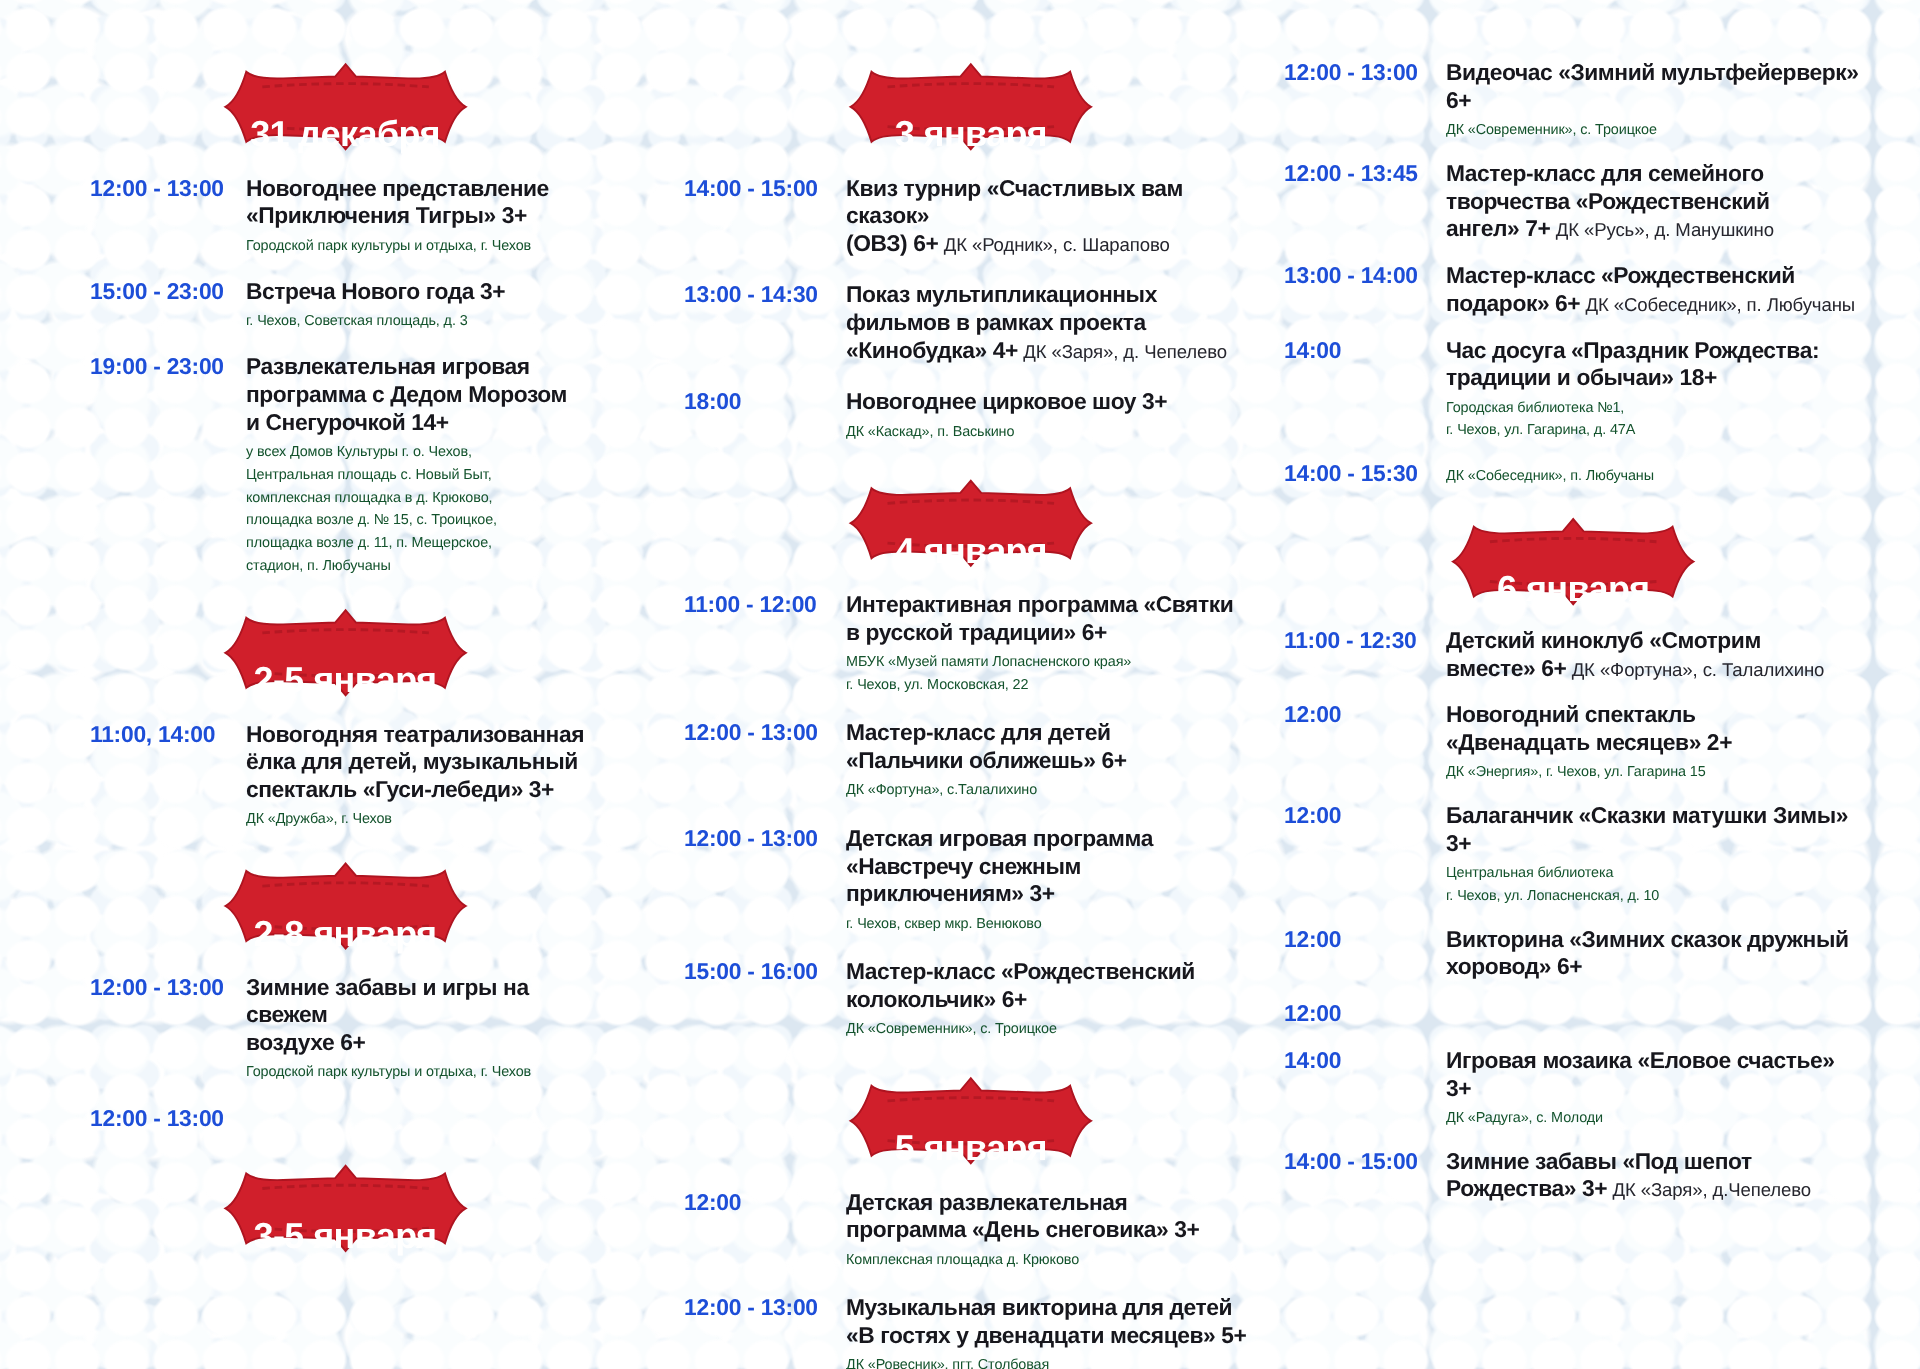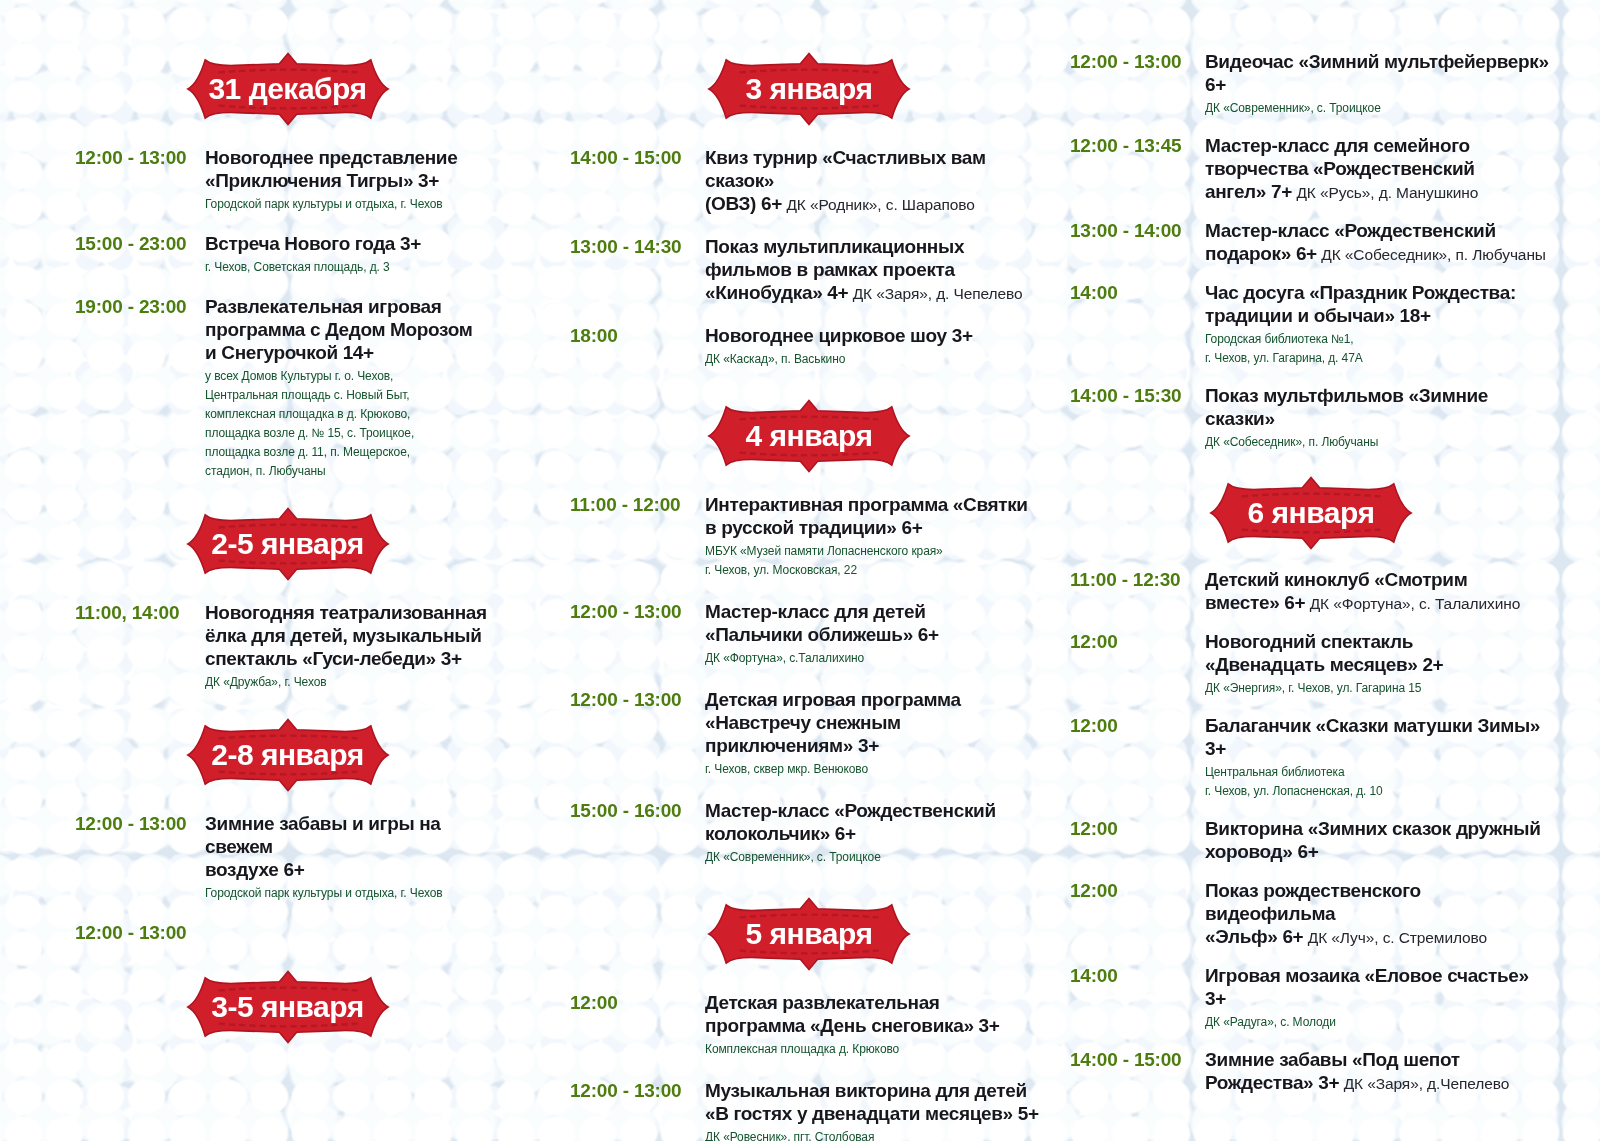--- a/index.html
+++ b/index.html
@@ -18,30 +18,30 @@
   .col{position:absolute}
   .col1{left:75px;top:48px;width:425px}
   .col2{left:570px;top:48px;width:478px}
   .col3{left:1070px;top:50px;width:482px}
 
   .event{display:flex;align-items:flex-start}
   .col1 .event{margin-bottom:18px}
   .col2 .event{margin-bottom:20px}
   .col3 .event{margin-bottom:16px}
 
-  .time{flex:0 0 130px;font-weight:700;font-size:19px;line-height:23px;color:#4d7c0f;letter-spacing:-0.2px}
+  .time{flex:0 0 130px;font-weight:700;font-size:19px;line-height:23px;color:#1d4ed8;letter-spacing:-0.2px}
   .col2 .time,.col3 .time{flex-basis:135px}
   .content{flex:1;min-width:0}
   .title{font-weight:700;font-size:19px;line-height:23px;color:#17171d;letter-spacing:-0.35px;white-space:pre-line}
   .inline-venue{font-weight:400;font-size:15.5px;line-height:19px;color:#26262e;letter-spacing:-0.1px}
   .inline-venue:empty{display:none}
   .venue{font-weight:400;font-size:12px;line-height:19px;color:#14532d;letter-spacing:-0.1px;white-space:pre-line;margin-top:3px}
   .venue:empty{display:none}
 
-  .badge{position:relative;width:210px;height:82px;margin:22px auto 16px;display:flex;align-items:center;justify-content:center}
+  .badge{position:relative;width:210px;height:82px;margin:22px auto 16px;display:flex;align-items:flex-end;justify-content:center}
   .col2 .badge{margin:26px auto 16px}
   .col3 .badge{margin:20px auto 14px}
   .badge:first-child{margin-top:0}
   .badge svg{position:absolute;left:0;top:0;width:100%;height:100%}
   .badge-label{position:relative;color:#ffffff;font-weight:700;font-size:30px;letter-spacing:-0.5px;white-space:nowrap}
 </style>
 </head>
 <body>
 
 <div class="col col1">
@@ -287,21 +287,20 @@
       <div><span class="title">Час досуга «Праздник Рождества:
 традиции и обычаи»  18+</span> </div>
       <div class="venue">Городская библиотека №1,
 г. Чехов,  ул. Гагарина, д. 47А</div>
     </div>
   </div>
 
   <div class="event">
     <div class="time">14:00 - 15:30</div>
     <div class="content">
-      <div><span class="title">Показ мультфильмов «Зимние сказки»</span> </div>
       <div class="venue">ДК «Собеседник», п. Любучаны</div>
     </div>
   </div>
 
   <div class="badge">
     <svg viewBox="0 0 260 104" aria-hidden="true">
       <path d="M 3,52 Q 16,45 25,15 Q 34,23 64,22 L 119,20 L 130,7 L 141,20 L 196,22 Q 226,23 235,15 Q 244,45 257,52 Q 244,59 235,89 Q 226,81 196,82 L 141,84 L 130,97 L 119,84 L 64,82 Q 34,81 25,89 Q 16,59 3,52 Z" fill="#d01f2b" stroke="#ae1420" stroke-width="2"></path>
       <path d="M 42,31 Q 130,24 218,31" fill="none" stroke="#9e121e" stroke-width="3" stroke-dasharray="8 5" opacity="0.55"></path>
       <path d="M 42,73 Q 130,80 218,73" fill="none" stroke="#9e121e" stroke-width="3" stroke-dasharray="8 5" opacity="0.55"></path>
     </svg>
@@ -338,25 +337,20 @@
   <div class="event">
     <div class="time">12:00</div>
     <div class="content">
       <div><span class="title">Викторина  «Зимних сказок дружный
 хоровод» 6+</span> </div>
     </div>
   </div>
 
   <div class="event">
     <div class="time">12:00</div>
-    <div class="content">
-      <div><span class="title">Показ рождественского  видеофильма
-«Эльф» 6+</span> <span class="inline-venue">ДК «Луч», с. Стремилово</span></div>
-
-    </div>
   </div>
 
   <div class="event">
     <div class="time">14:00</div>
     <div class="content">
       <div><span class="title">Игровая мозаика «Еловое счастье» 3+</span> </div>
       <div class="venue">ДК «Радуга», с. Молоди</div>
     </div>
   </div>
 

